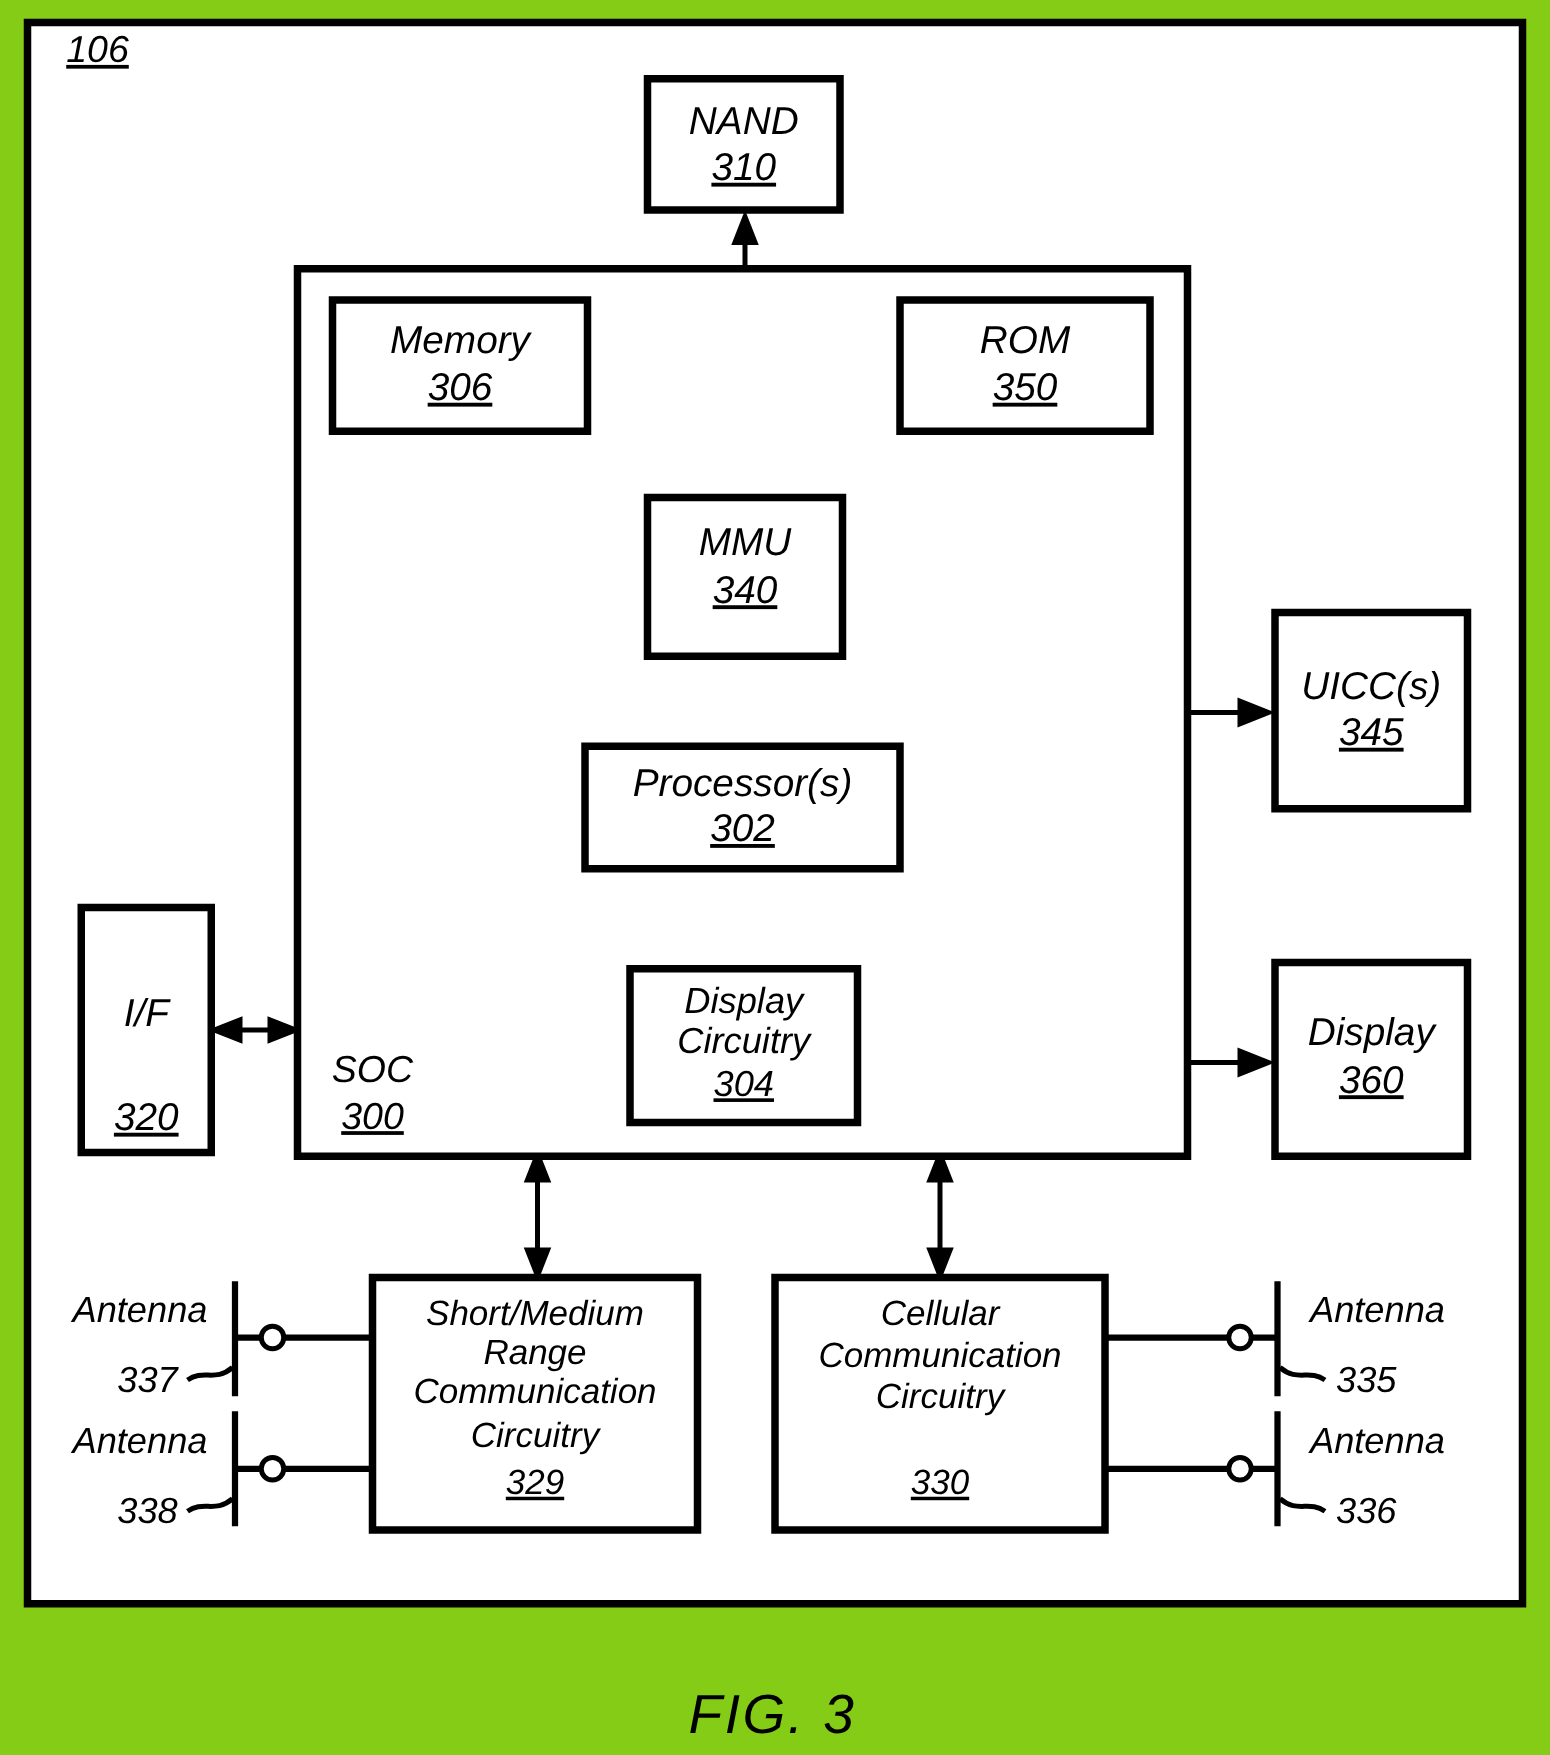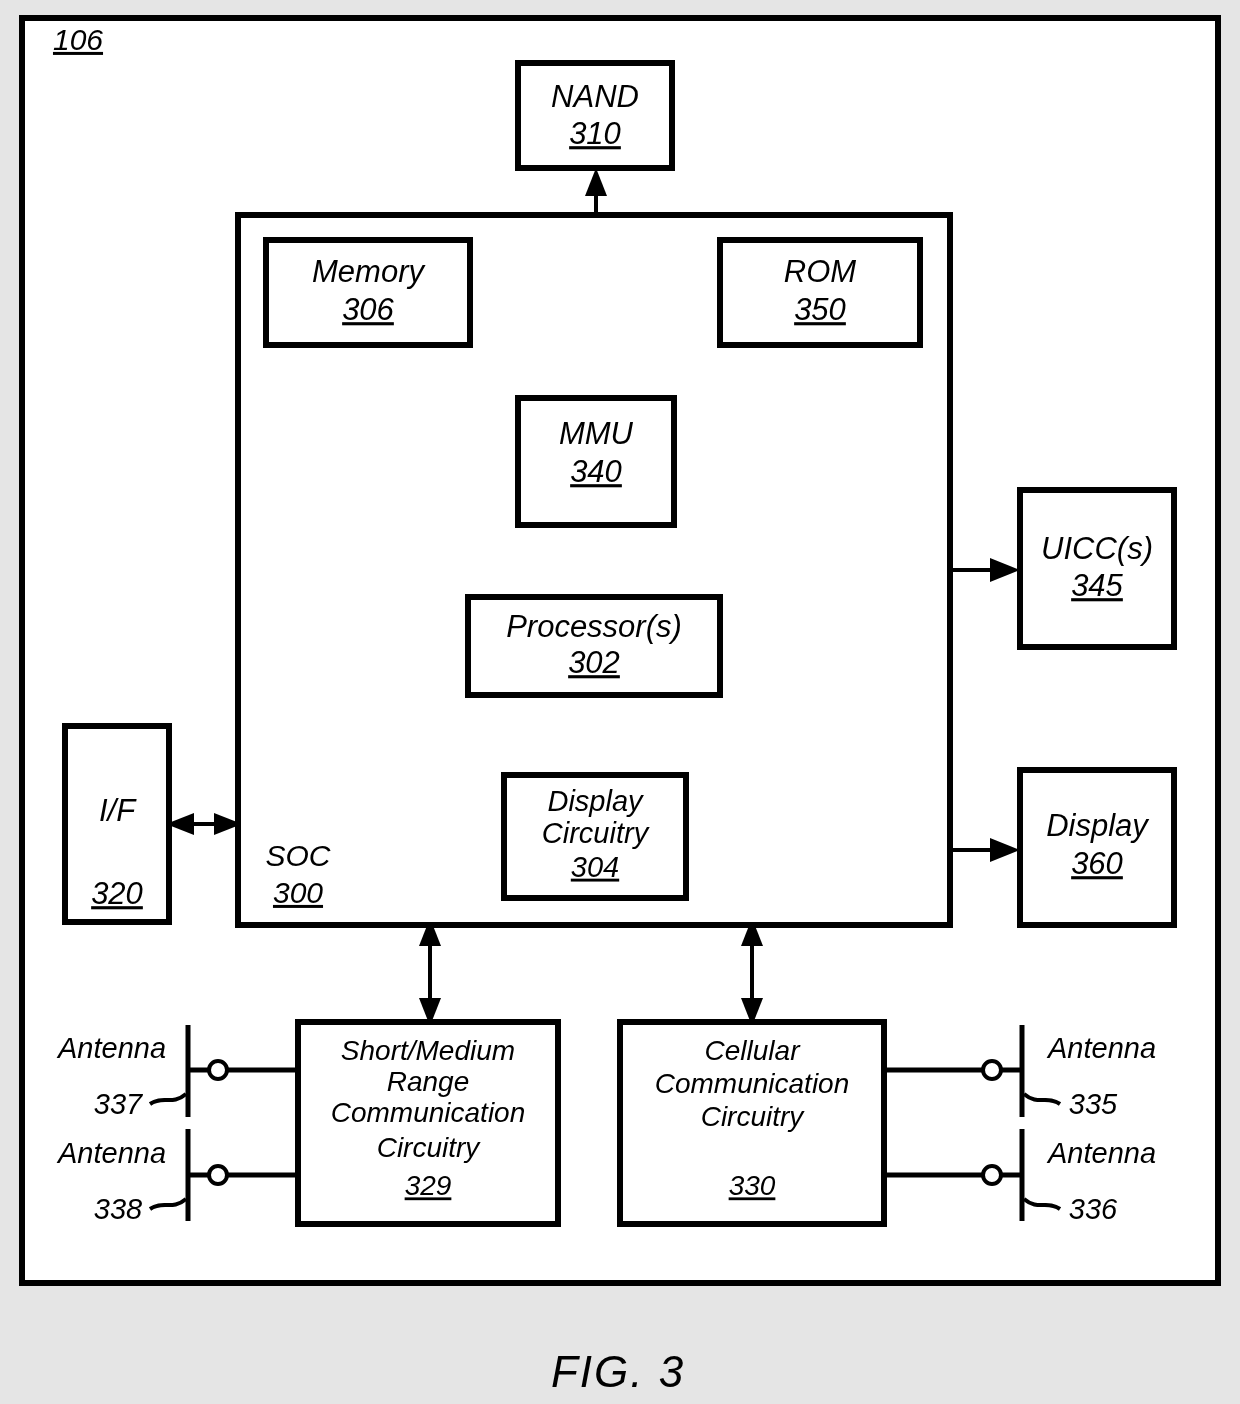--- a/index.html
+++ b/index.html
@@ -7,21 +7,21 @@
     padding: 0;
     background: #ffffff;
   }
   body {
     font-family: "Liberation Sans", sans-serif;
   }
   #page {
     position: relative;
     width: 1240px;
     height: 1404px;
-    background: #e5e5e5;
+    background: #84cc16;
     overflow: hidden;
   }
   #diagram-svg {
     position: absolute;
     left: 0;
     top: 0;
     width: 1240px;
     height: 1404px;
   }
   .bx { fill: #ffffff; stroke: #000000; }

